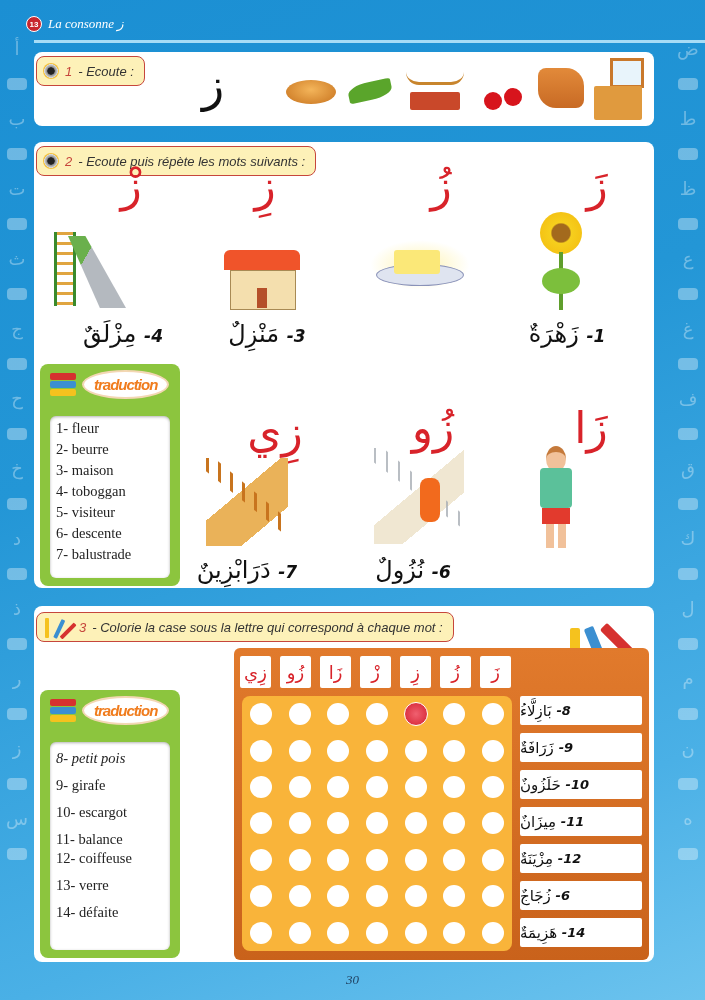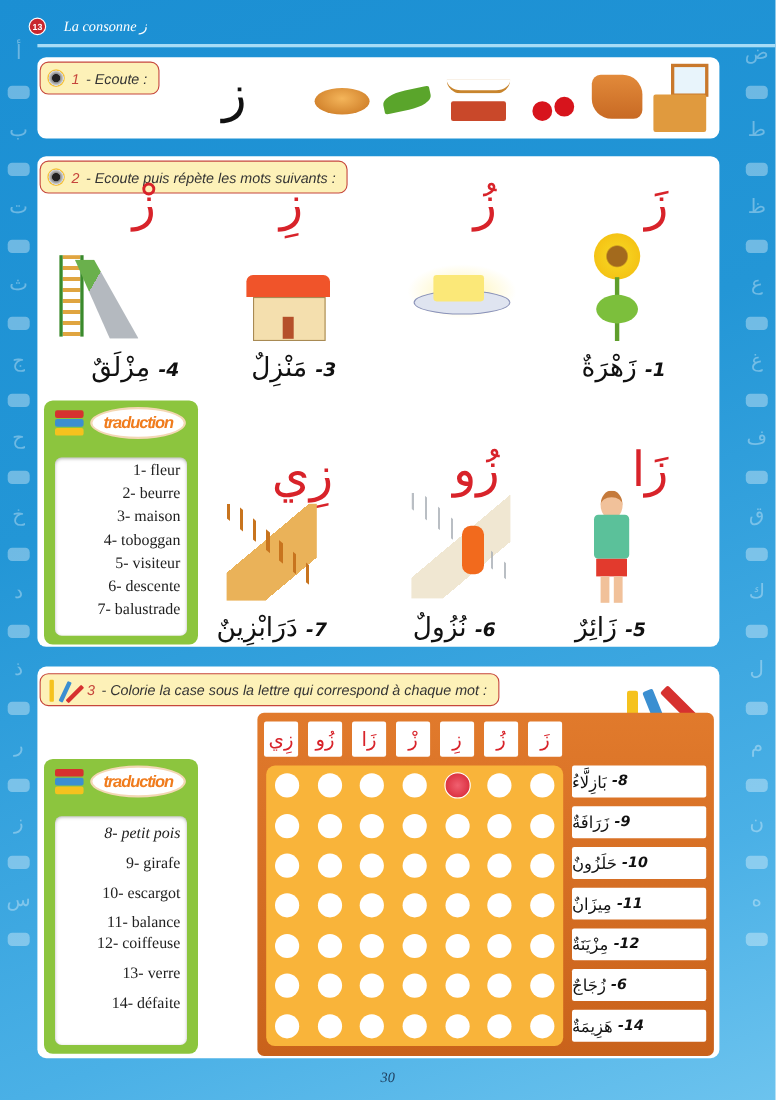--- a/index.html
+++ b/index.html
@@ -5,21 +5,21 @@
   html,body{margin:0;padding:0;}
   body{width:705px;height:1000px;position:relative;overflow:hidden;
     background:linear-gradient(160deg,#1b8fd3 0%,#2396d6 40%,#4ab0e6 80%,#6cc3ee 100%);
     font-family:"Liberation Sans",sans-serif;}
   .side{position:absolute;top:40px;width:34px;display:flex;flex-direction:column;align-items:center;gap:20px;}
   .side.left{left:0;}
   .side.right{right:0;}
   .side span{color:rgba(255,255,255,0.35);font-family:"DejaVu Sans",sans-serif;font-size:18px;line-height:1;}
   .side i{display:block;width:20px;height:12px;border-radius:4px;background:rgba(255,255,255,0.35);}
 
-  .hdr{position:absolute;left:26px;top:16px;display:flex;align-items:flex-start;gap:16px;}
+  .hdr{position:absolute;left:26px;top:16px;display:flex;align-items:flex-start;gap:6px;}
   .hdr-num{width:14px;height:14px;border-radius:50%;background:#c8262e;border:1px solid #fff;color:#fff;font-size:8px;font-weight:bold;display:flex;align-items:center;justify-content:center;}
   .hdr-title{color:#fff;font-family:"Liberation Serif",serif;font-style:italic;font-size:13px;}
   .hdr-line{position:absolute;left:34px;right:0;top:40px;height:3px;background:#a7dcf6;}
 
   .panel{position:absolute;left:34px;background:#fff;border-radius:8px;}
   .instr{position:absolute;display:flex;align-items:center;gap:6px;background:#fdf1b8;border:1.5px solid #c6463c;border-radius:8px;height:28px;padding:0 10px 0 6px;font-size:13px;color:#333;font-style:italic;}
   .instr .num{color:#c6463c;}
   .speaker{width:16px;height:16px;border-radius:50%;background:radial-gradient(circle,#222 30%,#888 35%,#ddd 60%,#f5c23c 62%);}
   .pencils{width:30px;height:22px;position:relative;}
   .pencils b{position:absolute;bottom:0;width:4px;height:20px;border-radius:1px;transform-origin:bottom;}
@@ -28,21 +28,21 @@
   .word{position:absolute;font-family:"DejaVu Sans",sans-serif;font-size:24px;color:#111;direction:rtl;text-align:center;width:130px;white-space:nowrap;}
   .word .n{font-style:italic;font-weight:bold;font-size:17px;}
   .pic{position:absolute;border-radius:10px;}
 
   .trad{position:absolute;background:#8cc53e;border-radius:8px;}
   .trad-head{position:absolute;top:6px;left:10px;display:flex;align-items:center;gap:4px;}
   .books{width:28px;height:24px;position:relative;}
   .books b{position:absolute;left:0;width:26px;height:7px;border-radius:2px;}
   .trad-badge{background:#fff;border-radius:50%/50%;padding:4px 10px;color:#f07c1d;font-weight:bold;font-size:15px;letter-spacing:-1px;border:2px solid #f3d7b4;font-style:italic;}
   .trad-list{position:absolute;left:10px;right:10px;bottom:8px;background:#fff;border-radius:6px;box-shadow:inset 0 1px 3px rgba(0,0,0,0.3);padding:4px 6px;}
-  .trad-list div{font-family:"Liberation Serif",serif;font-size:14.5px;color:#222;text-align:right;}
+  .trad-list div{font-family:"Liberation Serif",serif;font-size:14.5px;color:#222;}
 
   .board{position:absolute;left:234px;top:648px;width:415px;height:312px;background:linear-gradient(180deg,#e17a2c,#c9621b);border-radius:6px;}
   .lettertiles{position:absolute;left:6px;top:8px;display:flex;gap:9px;}
   .tile{width:31px;height:32px;background:#fff;border-radius:2px;color:#d8232a;font-family:"DejaVu Sans",sans-serif;font-size:18px;display:flex;align-items:center;justify-content:center;direction:rtl;}
   .grid{position:absolute;left:8px;top:48px;width:270px;height:255px;background:#f9b43a;border-radius:8px;display:grid;grid-template-columns:repeat(7,1fr);grid-template-rows:repeat(7,1fr);align-items:center;justify-items:center;}
   .dot{width:22px;height:22px;border-radius:50%;background:#fff;}
   .dot.filled{background:radial-gradient(circle,#f06070,#d42030);border:1px solid #fff;}
   .words{position:absolute;left:286px;top:48px;width:122px;display:flex;flex-direction:column;gap:8px;}
   .wcell{height:29px;background:#fff;border-radius:2px;display:flex;align-items:center;justify-content:flex-end;padding-right:6px;direction:rtl;font-family:"DejaVu Sans",sans-serif;font-size:15px;color:#111;}
   .wcell .n{font-style:italic;font-weight:bold;font-size:13px;}
@@ -198,23 +198,20 @@
   </div>
 
   <div class="big-letter" style="left:512px;top:260px;">زَا</div>
   <div class="pic" style="left:500px;top:304px;width:44px;height:104px;">
     <div style="position:absolute;left:12px;top:0;width:20px;height:20px;border-radius:50%;background:#f1c19a;border-top:6px solid #c57a3b;"></div>
     <div style="position:absolute;left:6px;top:22px;width:32px;height:40px;background:#5bc19a;border-radius:4px;"></div>
     <div style="position:absolute;left:8px;top:62px;width:28px;height:16px;background:#e23a2d;"></div>
     <div style="position:absolute;left:12px;top:78px;width:8px;height:24px;background:#f1c19a;"></div>
     <div style="position:absolute;left:24px;top:78px;width:8px;height:24px;background:#f1c19a;"></div>
   </div>
-  <div class="word" style="left:456px;top:414px;">
-    <span class="n">5-</span> <span>زَائِرٌ</span>
-  </div>
 
   <div class="big-letter" style="left:354px;top:260px;">زُو</div>
   <div class="pic" style="left:340px;top:306px;width:90px;height:96px;">
     <div style="position:absolute;left:0;top:0;width:90px;height:96px;background:linear-gradient(140deg,transparent 45%,#f0e7d2 45% 70%,transparent 70%);"></div>
     <div style="position:absolute;left:0;top:0;width:90px;height:96px;background:repeating-linear-gradient(90deg,#a8aeb5 0 2px,transparent 2px 12px);opacity:0.8;clip-path:polygon(0 0,10% 0,100% 70%,100% 85%,0 15%);"></div>
     <div style="position:absolute;left:46px;top:30px;width:20px;height:44px;background:#f26a1d;border-radius:8px;"></div>
   </div>
   <div class="word" style="left:314px;top:414px;">
     <span class="n">6-</span> <span>نُزُولٌ</span>
   </div>

